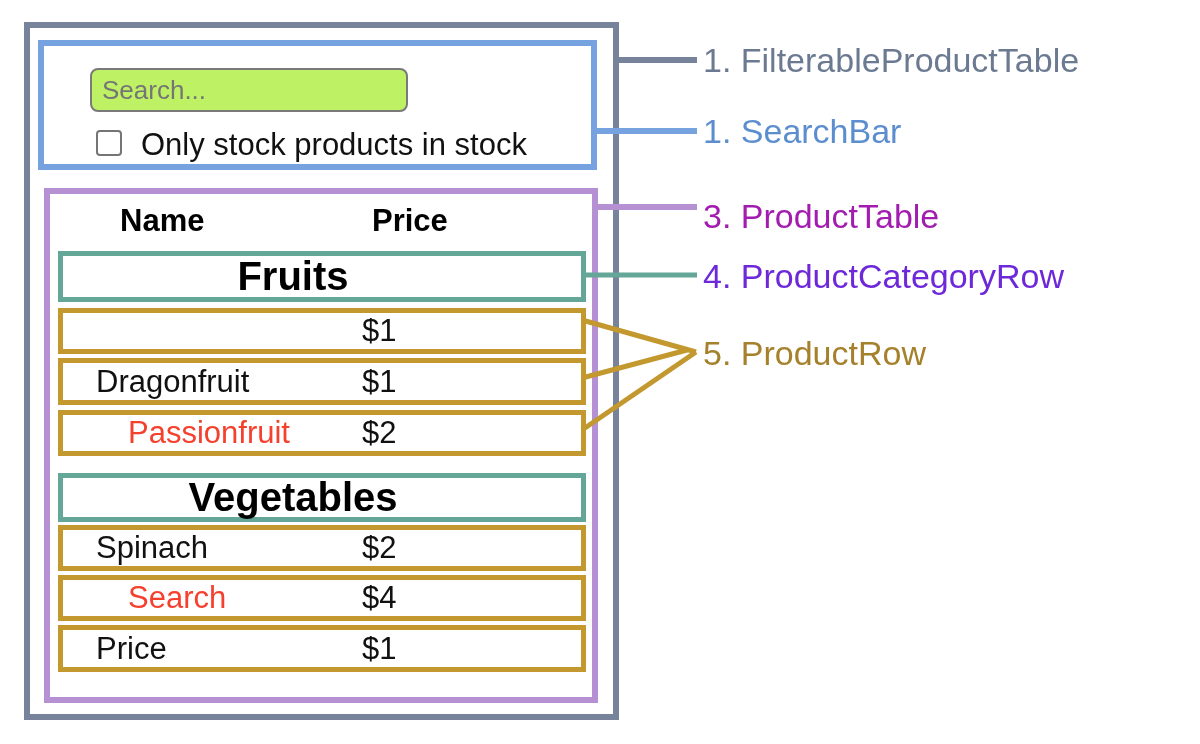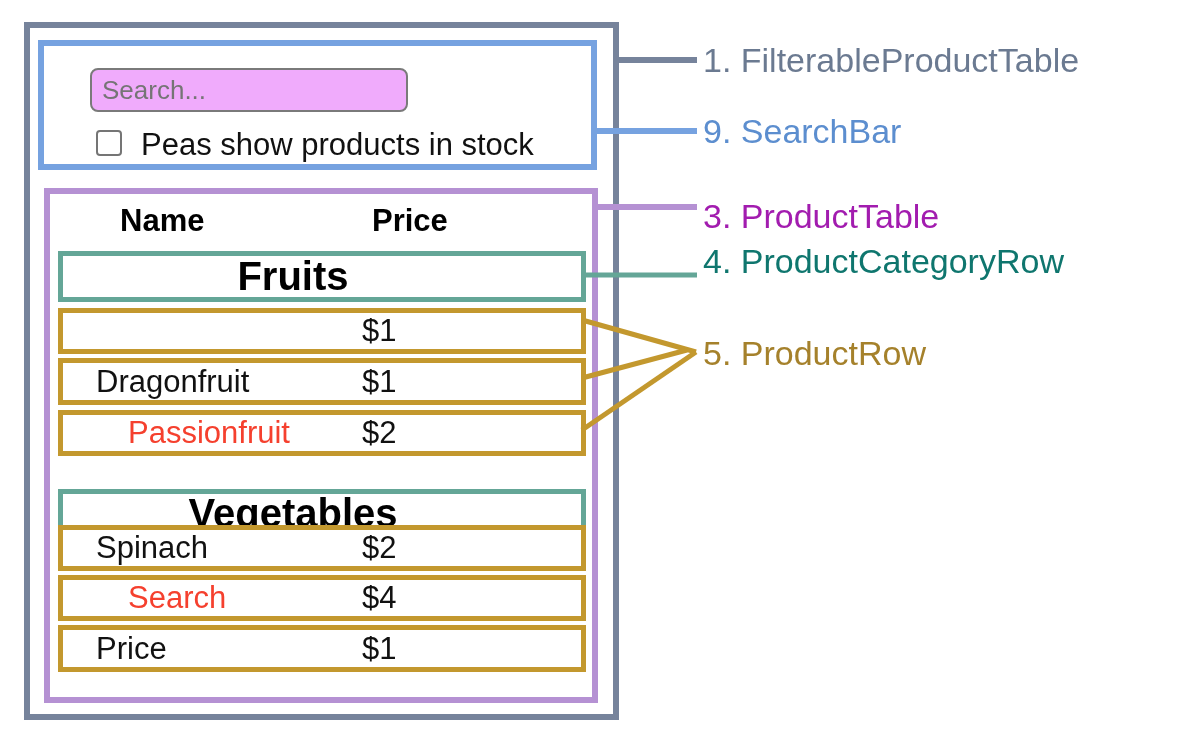--- a/index.html
+++ b/index.html
@@ -17,21 +17,21 @@
   .outer-box   { left: 24px;  top: 22px;  width: 595px; height: 698px; border: 6px solid #76839b; }
   .search-box  { left: 38px;  top: 40px;  width: 559px; height: 130px; border: 6px solid #76a2e0; }
   .ptable-box  { left: 44px;  top: 188px; width: 554px; height: 515px; border: 6px solid #b591d3; }
 
   
   .search-input {
     left: 90px; top: 68px; width: 318px; height: 44px;
     border: 2px solid #7a7a7a; border-radius: 8px;
     font-family: "Liberation Sans", sans-serif;
     font-size: 26px; color: #333; padding: 0 10px; outline: none;
-    background: #f0abfc;
+    background: #bef264;
   }
   .search-input::placeholder { color: #757575; opacity: 1; }
   .checkbox { left: 96px; top: 130px; width: 26px; height: 26px;
     border: 2px solid #757575; border-radius: 4px; background: #fff; }
   .checkbox-label { left: 141px; top: 127px; font-size: 31px; color: #111; white-space: nowrap; }
 
   
   .hdr { font-size: 31px; font-weight: bold; color: #000; top: 203px; white-space: nowrap; }
   .hdr-name  { left: 120px; width: 200px; text-align: left; }
   .hdr-price { left: 372px; }
@@ -43,36 +43,36 @@
   .cat-label { font-size: 40px; font-weight: bold; color: #000; }
   .pname { font-size: 31px; color: #111; padding-left: 33px; }
   .pname[data-stocked="false"] { color: #f5402e; margin-left: 32px; }
   .pprice { position: absolute; left: 299px; font-size: 31px; color: #111; }
 
   
   .legend-item { position: absolute; left: 703px; font-size: 34px; line-height: 40px; white-space: nowrap; }
   .l1 { top: 40px;  color: #6b7a91; }
   .l2 { top: 111px; color: #5c8ecf; }
   .l3 { top: 196px; color: #a21caf; }
-  .l4 { top: 241px; color: #0f766e; }
+  .l4 { top: 256px; color: #6d28d9; }
   .l5 { top: 333px; color: #a5812b; }
 
   .connectors { position: absolute; left: 0; top: 0; pointer-events: none; }
 </style>
 </head>
 <body>
 
 <div class="canvas">
 
   <div class="abs outer-box"></div>
 
   <div class="abs search-box"></div>
   <input class="abs search-input" type="text" placeholder="Search..." style="">
   <div class="abs checkbox"></div>
-  <div class="abs checkbox-label">Peas show products in stock</div>
+  <div class="abs checkbox-label">Only stock products in stock</div>
 
   <div class="abs ptable-box"></div>
 
   <div class="abs hdr hdr-name">Name</div>
   <div class="abs hdr hdr-price">Price</div>
 
   <div class="abs row cat" style="top:251px">
     <span class="cat-label">Fruits</span>
   </div>
 
@@ -81,21 +81,21 @@
   </div>
   <div class="abs row prod" style="top:358px;height:47px">
     <span class="pname" data-stocked="true">Dragonfruit</span>
     <span class="pprice">$1</span>
   </div>
   <div class="abs row prod" style="top:410px">
     <span class="pname" data-stocked="false">Passionfruit</span>
     <span class="pprice">$2</span>
   </div>
 
-  <div class="abs row cat" style="top:489px;height:49px">
+  <div class="abs row cat" style="top:473px;height:49px">
     <span class="cat-label">Vegetables</span>
   </div>
 
   <div class="abs row prod" style="top:525px">
     <span class="pname" data-stocked="true">Spinach</span>
     <span class="pprice">$2</span>
   </div>
   <div class="abs row prod" style="top:575px">
     <span class="pname" data-stocked="false">Search</span>
     <span class="pprice">$4</span>
@@ -109,18 +109,18 @@
     <line x1="616" y1="60" x2="697" y2="60" stroke="#76839b" stroke-width="6"></line>
     <line x1="594" y1="131" x2="697" y2="131" stroke="#76a2e0" stroke-width="6"></line>
     <line x1="595" y1="207" x2="697" y2="207" stroke="#b591d3" stroke-width="6"></line>
     <line x1="583" y1="275" x2="697" y2="275" stroke="#64a697" stroke-width="5"></line>
     <line x1="582" y1="320" x2="696" y2="352" stroke="#c3982e" stroke-width="5"></line>
     <line x1="582" y1="378" x2="687" y2="350" stroke="#c3982e" stroke-width="5"></line>
     <line x1="582" y1="430" x2="696" y2="352" stroke="#c3982e" stroke-width="5"></line>
   </svg>
 
   <div class="legend-item l1">1. FilterableProductTable</div>
-  <div class="legend-item l2">9. SearchBar</div>
+  <div class="legend-item l2">1. SearchBar</div>
   <div class="legend-item l3">3. ProductTable</div>
   <div class="legend-item l4">4. ProductCategoryRow</div>
   <div class="legend-item l5">5. ProductRow</div>
 
 </div>
 
 </body></html>

